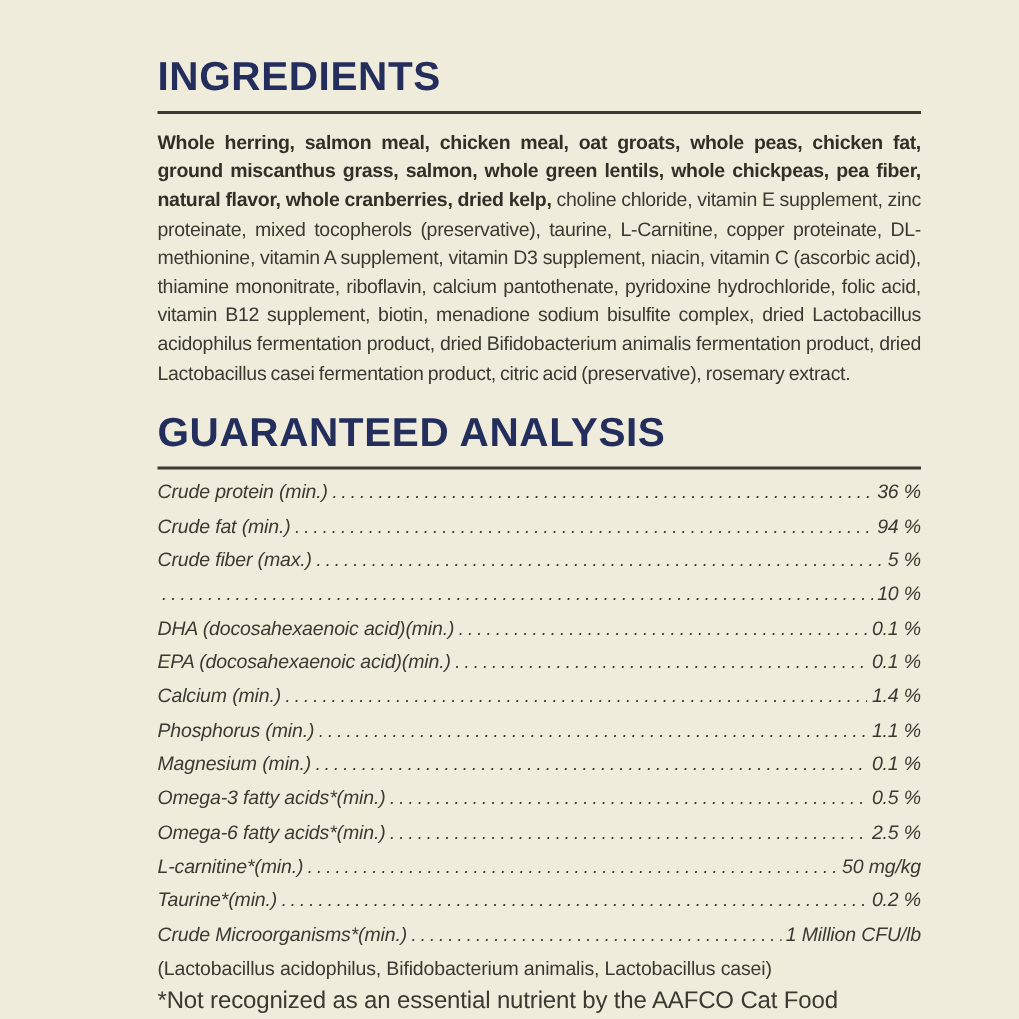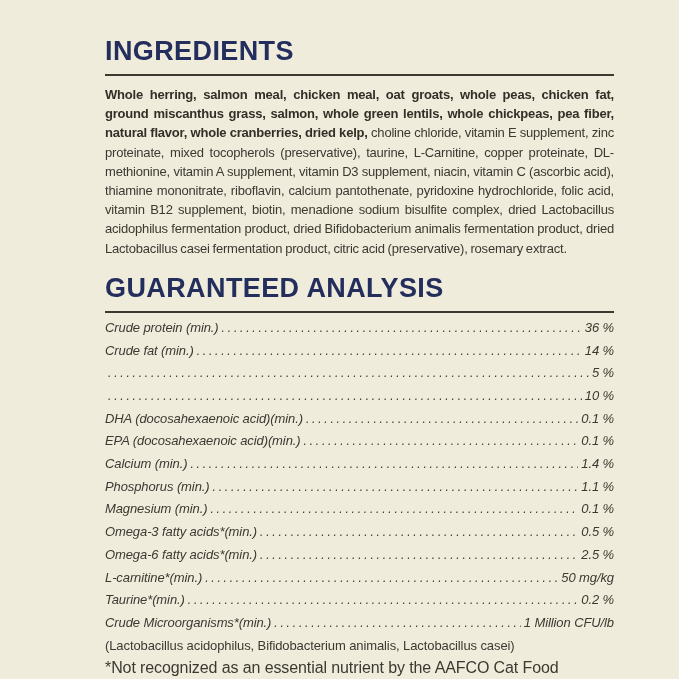--- a/index.html
+++ b/index.html
@@ -115,24 +115,25 @@
 
         <div class="ga-row">
           <span class="ga-label">Crude protein (min.)</span>
           <span class="ga-dots"></span>
           <span class="ga-value">36 %</span>
         </div>
 
         <div class="ga-row">
           <span class="ga-label">Crude fat (min.)</span>
           <span class="ga-dots"></span>
-          <span class="ga-value">14 %</span>
-        </div>
-
-        <div class="ga-row">
+          <span class="ga-value">94 %</span>
+        </div>
+
+        <div class="ga-row">
+          <span class="ga-label">Crude fiber (max.)</span>
           <span class="ga-dots"></span>
           <span class="ga-value">5 %</span>
         </div>
 
         <div class="ga-row">
           <span class="ga-dots"></span>
           <span class="ga-value">10 %</span>
         </div>
 
         <div class="ga-row">

